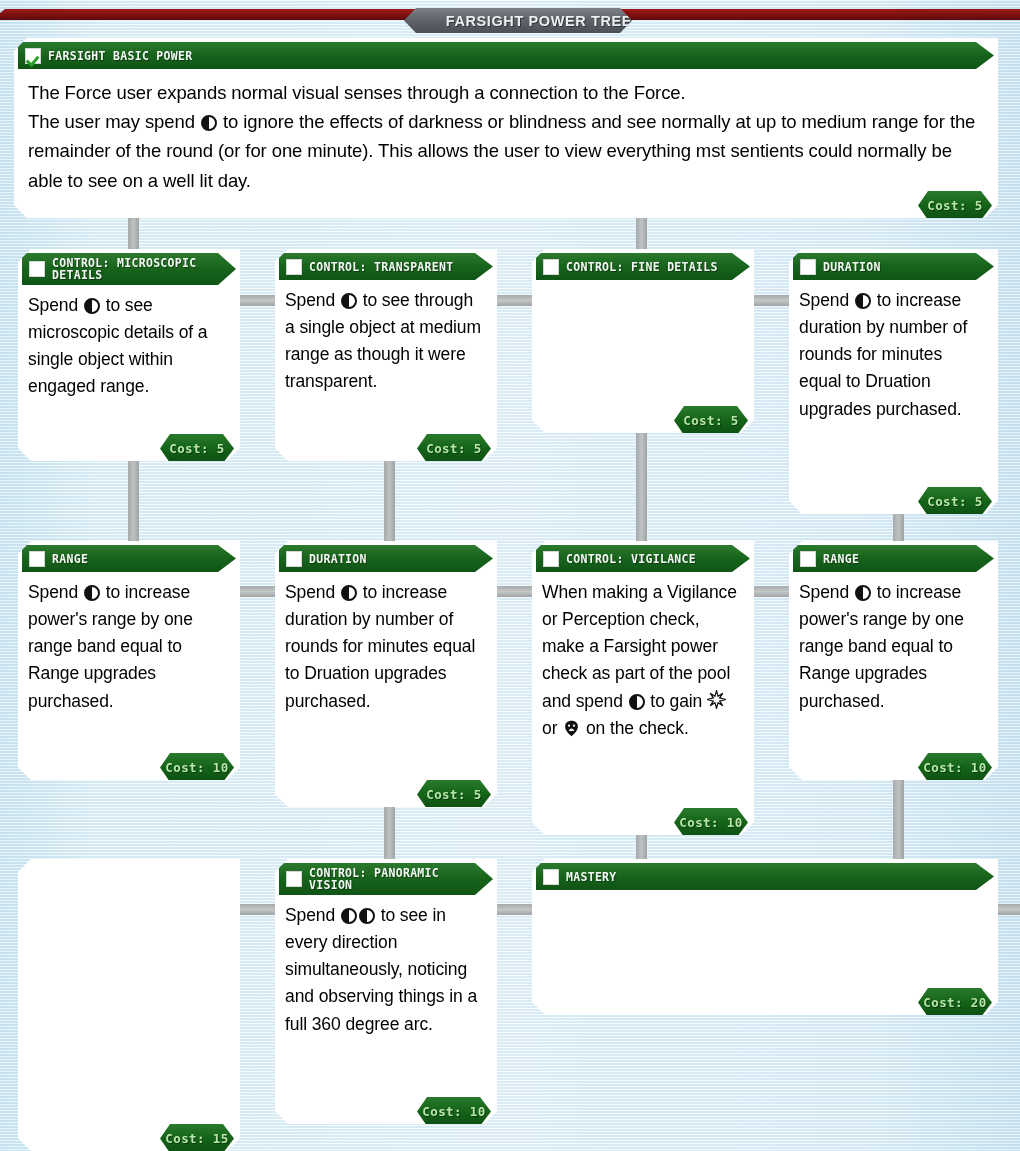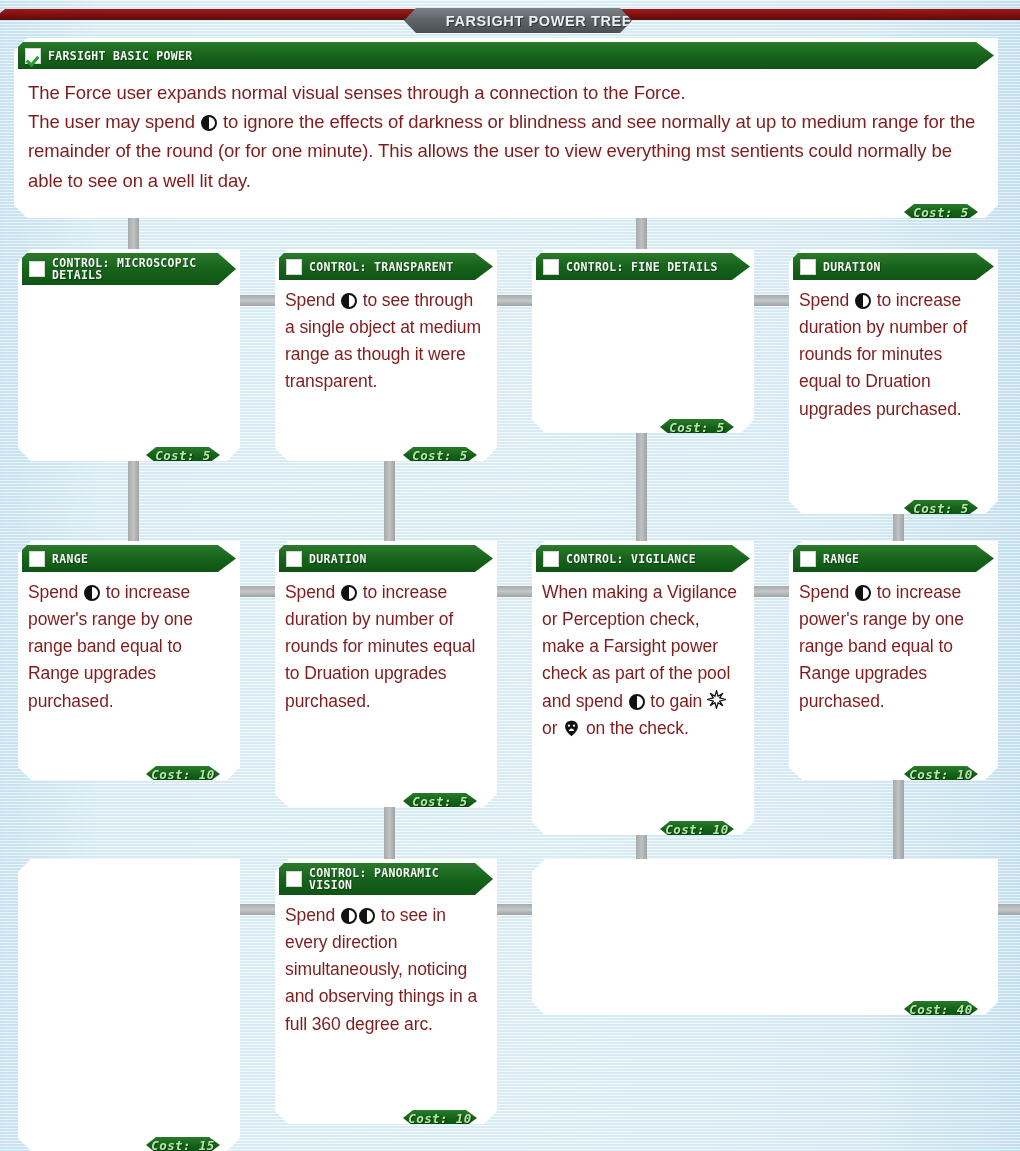--- a/index.html
+++ b/index.html
@@ -66,35 +66,34 @@
   .head-label{
     color:#f4f7f4; font-size:11.5px; font-weight:bold; letter-spacing:.3px;
     line-height:12px; text-transform:uppercase;
     font-family:"DejaVu Sans Mono", monospace;
     text-shadow:1px 1px 0 rgba(0,0,0,.35);
     white-space:pre-line;
   }
 
   .card-body{
     padding:7px 10px 2px 10px;
-    font-size:17.5px; line-height:1.55; color:#7f1d1d;
+    font-size:17.5px; line-height:1.55; color:#000000;
     letter-spacing:-.1px;
   }
   .card.basic .card-body{ font-size:18.5px; line-height:1.58; padding:9px 14px 0 14px; }
   .card.wide .card-body{ font-size:18.5px; line-height:1.55; }
 
   .cost{
-    position:absolute; right:20px; bottom:-2px; height:16px; min-width:74px;
+    position:absolute; right:6px; bottom:-2px; height:29px; min-width:74px;
     background:linear-gradient(180deg,#2a7a2c 0%,#146318 50%,#0d4f12 100%);
     clip-path:polygon(10px 0,calc(100% - 11px) 0,100% 50%,calc(100% - 11px) 100%,10px 100%,0 50%);
     display:flex; align-items:center; justify-content:center;
     color:#b6e6a8; font-size:12.5px; font-weight:bold; letter-spacing:.4px;
     font-family:"DejaVu Sans Mono", monospace;
     text-shadow:1px 1px 0 rgba(0,0,0,.4);
-    font-style:italic;
   }
 
   
   .sym{ display:inline-block; vertical-align:-2px; line-height:1; }
   .force{
     position:relative; display:inline-block; width:16px; height:16px;
     border:2px solid #111; border-radius:50%; vertical-align:-3px; margin:0 1px;
     background:linear-gradient(90deg,#111 0 50%,#fff 50% 100%);
   }
   .hexg{
@@ -156,20 +155,23 @@
   </div>
 </div>
 
 <div class="card" style="left:18px;top:249px;width:222px;height:212px;">
   <div class="card-inner">
     <div class="card-head tall">
       <span class="chk"></span>
       <span class="head-label">CONTROL: MICROSCOPIC
 DETAILS</span>
     </div>
+    <div class="card-body">
+        <div>Spend <span class="force sym"></span> to see microscopic details of a single object within engaged range.</div>
+      </div>
     <div class="cost">Cost: 5</div>
   </div>
 </div>
 
 <div class="card" style="left:275px;top:249px;width:222px;height:212px;">
   <div class="card-inner">
     <div class="card-head">
       <span class="chk"></span>
       <span class="head-label">CONTROL: TRANSPARENT</span>
     </div>
@@ -277,15 +279,19 @@
     </div>
     <div class="card-body">
         <div>Spend <span class="force sym"></span><span class="force sym"></span> to see in every direction simultaneously, noticing and observing things in a full 360 degree arc.</div>
       </div>
     <div class="cost">Cost: 10</div>
   </div>
 </div>
 
 <div class="card wide" style="left:532px;top:859px;width:466px;height:156px;">
   <div class="card-inner">
-    <div class="cost">Cost: 40</div>
+    <div class="card-head">
+      <span class="chk"></span>
+      <span class="head-label">MASTERY</span>
+    </div>
+    <div class="cost">Cost: 20</div>
   </div>
 </div>
 
 </body></html>

